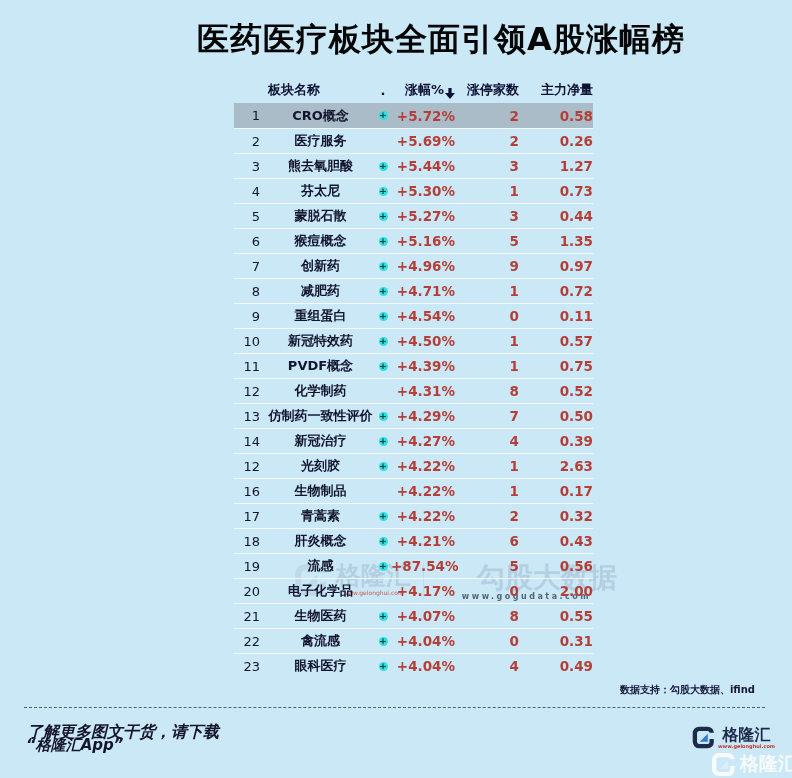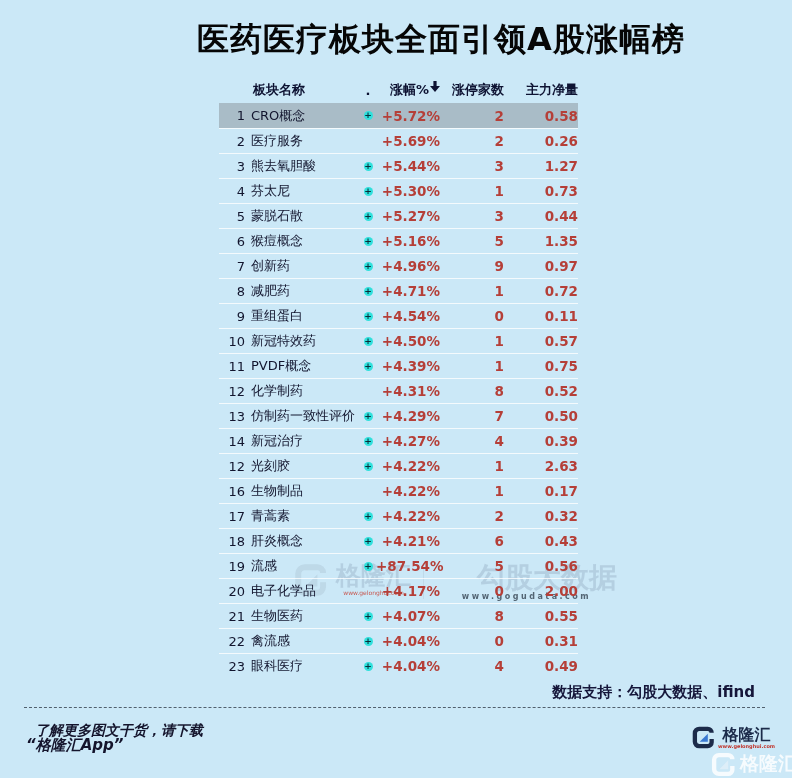--- a/index.html
+++ b/index.html
@@ -4,54 +4,54 @@
 <style>
   html,body{margin:0;padding:0;}
   body{font-family:"DejaVu Sans","Liberation Sans",sans-serif;}
   .page{position:relative;width:792px;height:778px;background:#cbe8f7;overflow:hidden;}
 
   
   .title{position:absolute;top:18px;left:0;width:100%;text-align:center;
          font-size:32px;font-weight:800;color:#060606;letter-spacing:1px;padding-left:45px;}
 
   
-  .table-wrap{position:absolute;left:219px;top:80px;width:359px;z-index:2;}
+  .table-wrap{position:absolute;left:234px;top:80px;width:359px;z-index:2;}
   .grid{display:grid;grid-template-columns:26px 115px 16px 64px 64px 74px;align-items:center;}
   .thead{height:20px;font-size:13px;font-weight:700;color:#0d1232;}
   .thead .h-name{padding-left:8px;text-align:left;}
   .thead .h-dot{text-align:center;}
-  .thead .h-pct{text-align:right;display:flex;justify-content:flex-end;align-items:flex-start;gap:1px;}
+  .thead .h-pct{text-align:right;display:flex;justify-content:flex-end;align-items:flex-end;gap:1px;}
   .thead .h-count,.thead .h-net{text-align:right;}
   .tbody{margin-top:3px;}
   .row{height:25px;box-sizing:border-box;}
   .row + .row{border-top:1px solid rgba(255,255,255,0.78);}
   .row.highlight{background:#a9bcc7;}
   .c-rank{font-size:13px;color:#12152e;text-align:right;}
-  .c-name{font-size:13px;color:#12152e;text-align:left;padding-left:6px;white-space:nowrap;}
+  .c-name{font-size:13px;color:#12152e;text-align:center;padding-left:6px;white-space:nowrap;font-weight:bold;}
   .c-icon{display:flex;justify-content:center;}
   .tag-icon{width:9px;height:9px;border-radius:50%;background:#2fe0dc;position:relative;}
   .tag-icon::before{content:"+";position:absolute;left:0;top:0;width:9px;height:9px;
      font-size:9px;line-height:9px;font-weight:700;color:#07303c;text-align:center;}
   .c-pct,.c-count,.c-net{font-size:13.5px;font-weight:700;color:#b53f38;text-align:right;}
   .arrow-down-svg{display:inline-block;}
 
   
   .watermark{position:absolute;left:294px;top:563px;z-index:1;display:flex;align-items:flex-start;gap:8px;pointer-events:none;}
   .wm-g{opacity:0.8;}
   .wm-col{display:flex;flex-direction:column;align-items:center;}
   .wm-brand{font-size:25px;font-weight:700;color:rgba(178,206,223,0.95);line-height:26px;white-space:nowrap;}
   .wm-brand-url{font-size:6px;color:rgba(198,72,62,0.9);line-height:7px;}
   .wm-divider{width:1px;height:36px;background:rgba(190,215,230,0.85);margin:0 4px;}
   .wm-partner{font-size:28px;font-weight:700;color:rgba(178,206,223,0.95);line-height:29px;white-space:nowrap;margin-left:41px;}
   .wm-partner-url{font-size:8px;font-weight:700;letter-spacing:2.5px;color:rgba(62,78,92,0.85);line-height:9px;}
 
   
-  .data-support{position:absolute;top:683px;right:37px;font-size:15px;font-weight:700;color:#15163a;}
+  .data-support{position:absolute;top:683px;right:37px;font-size:10px;font-weight:700;color:#15163a;}
   .footer-divider{position:absolute;top:707px;left:24px;width:741px;border-top:1px dashed #51606e;}
-  .promo-line1{position:absolute;top:722px;left:35px;font-size:14px;font-weight:700;font-style:italic;color:#14142c;}
+  .promo-line1{position:absolute;top:722px;left:27px;font-size:16px;font-weight:700;font-style:italic;color:#14142c;}
   .promo-line2{position:absolute;top:736px;left:26px;font-size:15px;font-weight:800;font-style:italic;color:#14142c;}
 
   .logo-dark{position:absolute;top:726px;left:692px;display:flex;align-items:flex-start;gap:3px;}
   .logo-dark .lg-text{font-size:16px;font-weight:800;color:#1c2b4a;line-height:17px;white-space:nowrap;}
   .logo-dark .lg-url{font-size:5px;font-weight:700;color:#c0342b;line-height:6px;}
   .logo-light{position:absolute;top:751px;left:711px;display:flex;align-items:center;gap:4px;}
   .logo-light .lg-text{font-size:19px;font-weight:700;color:rgba(255,255,255,0.82);white-space:nowrap;}
 </style>
 </head>
 <body>

